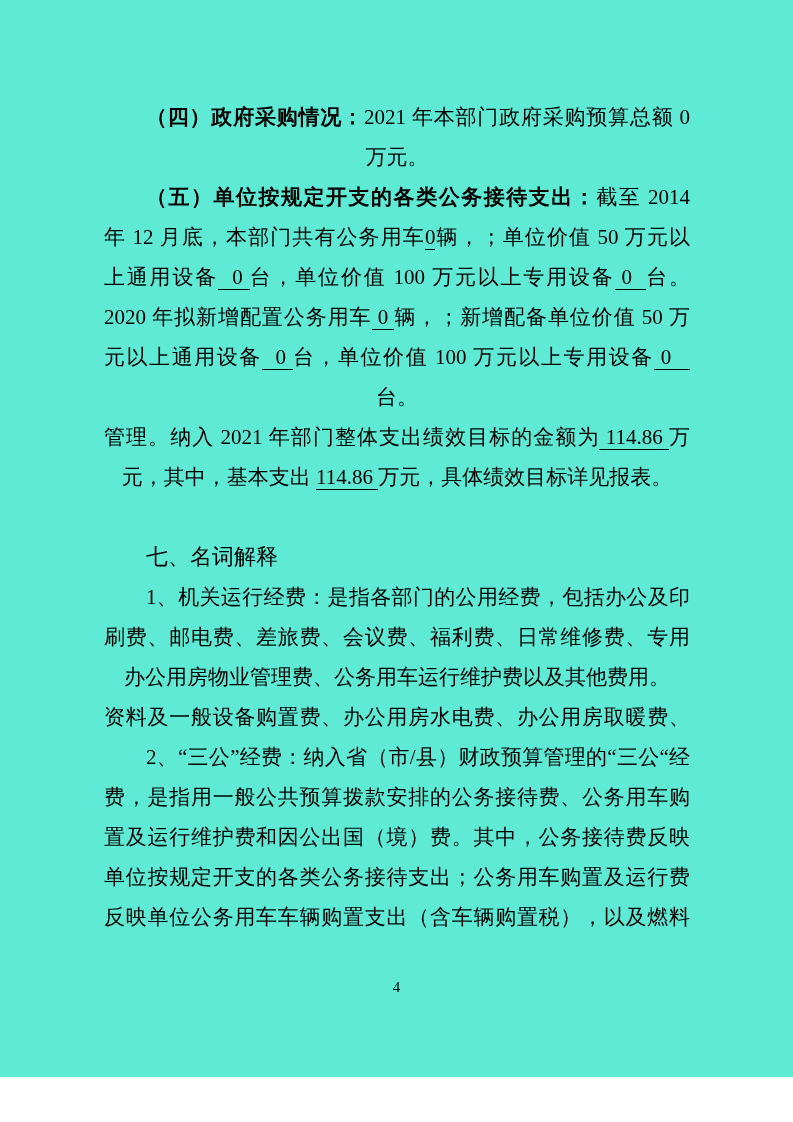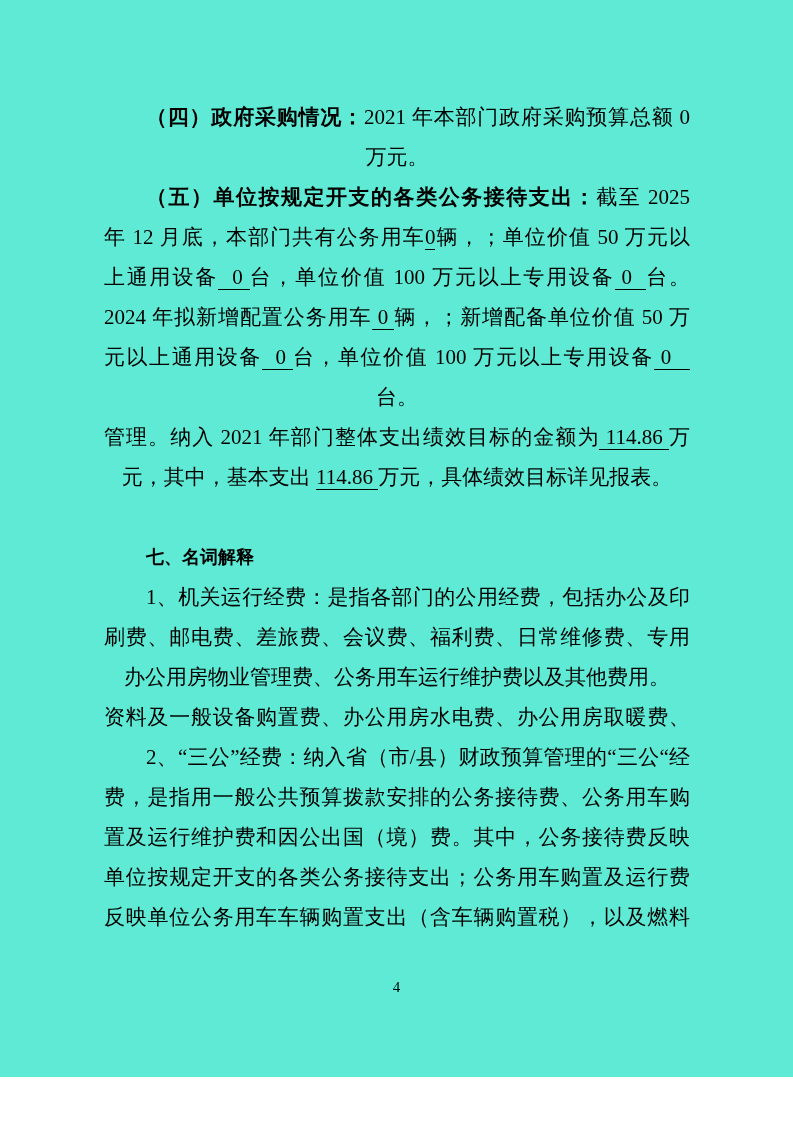--- a/index.html
+++ b/index.html
@@ -41,22 +41,22 @@
   }
   .run-b {
     font-weight: bold;
   }
   .run-u {
     border-bottom: 1.5px solid #000;
   }
   .heading-block {
     margin-top: 40px;
     font-family: "Liberation Sans", "DejaVu Sans", sans-serif;
-    font-weight: bold;
-    font-size: 18px;
+    font-weight: normal;
+    font-size: 22px;
     line-height: 40px;
     height: 40px;
     text-indent: 42px;
   }
   .pagenum {
     position: absolute;
     left: 0;
     top: 976px;
     width: 793px;
     text-align: center;
@@ -65,24 +65,24 @@
     font-family: "Liberation Serif", "DejaVu Serif", serif;
   }
 </style>
 </head>
 <body>
 
 <div class="page">
   <div class="content" id="content">
       <div class="line fill indent"><span class="run-b">（四）政府采购情况：</span><span>2021 年本部门政府采购预算总额 0</span></div>
       <div class="line"><span>万元。</span></div>
-      <div class="line fill indent"><span class="run-b">（五）单位按规定开支的各类公务接待支出：</span><span>截至 2025</span></div>
+      <div class="line fill indent"><span class="run-b">（五）单位按规定开支的各类公务接待支出：</span><span>截至 2014</span></div>
       <div class="line fill"><span>年 12 月底，本部门共有公务用车</span><span class="run-u">0</span><span>辆，；单位价值 50 万元以</span></div>
       <div class="line fill"><span>上通用设备</span><span class="run-u">&nbsp;&nbsp;0&nbsp;</span><span>台，单位价值 100 万元以上专用设备</span><span class="run-u">&nbsp;0&nbsp;&nbsp;</span><span>台。</span></div>
-      <div class="line fill"><span>2024 年拟新增配置公务用车</span><span class="run-u">&nbsp;0&nbsp;</span><span>辆，；新增配备单位价值 50 万</span></div>
+      <div class="line fill"><span>2020 年拟新增配置公务用车</span><span class="run-u">&nbsp;0&nbsp;</span><span>辆，；新增配备单位价值 50 万</span></div>
       <div class="line fill"><span>元以上通用设备</span><span class="run-u">&nbsp;&nbsp;0&nbsp;</span><span>台，单位价值 100 万元以上专用设备</span><span class="run-u">&nbsp;0&nbsp;&nbsp;&nbsp;</span></div>
       <div class="line"><span>台。</span></div>
       <div class="line fill"><span>管理。纳入 2021 年部门整体支出绩效目标的金额为</span><span class="run-u">&nbsp;114.86&nbsp;</span><span>万</span></div>
       <div class="line"><span>元，其中，基本支出 </span><span class="run-u">114.86&nbsp;</span><span>万元，具体绩效目标详见报表。</span></div>
       <div class="heading-block">七、名词解释</div>
       <div class="line fill indent"><span>1、机关运行经费：是指各部门的公用经费，包括办公及印</span></div>
       <div class="line fill"><span>刷费、邮电费、差旅费、会议费、福利费、日常维修费、专用</span></div>
       <div class="line"><span>办公用房物业管理费、公务用车运行维护费以及其他费用。</span></div>
       <div class="line fill"><span>资料及一般设备购置费、办公用房水电费、办公用房取暖费、</span></div>
       <div class="line fill indent"><span>2、“三公”经费：纳入省（市/县）财政预算管理的“三公“经</span></div>

